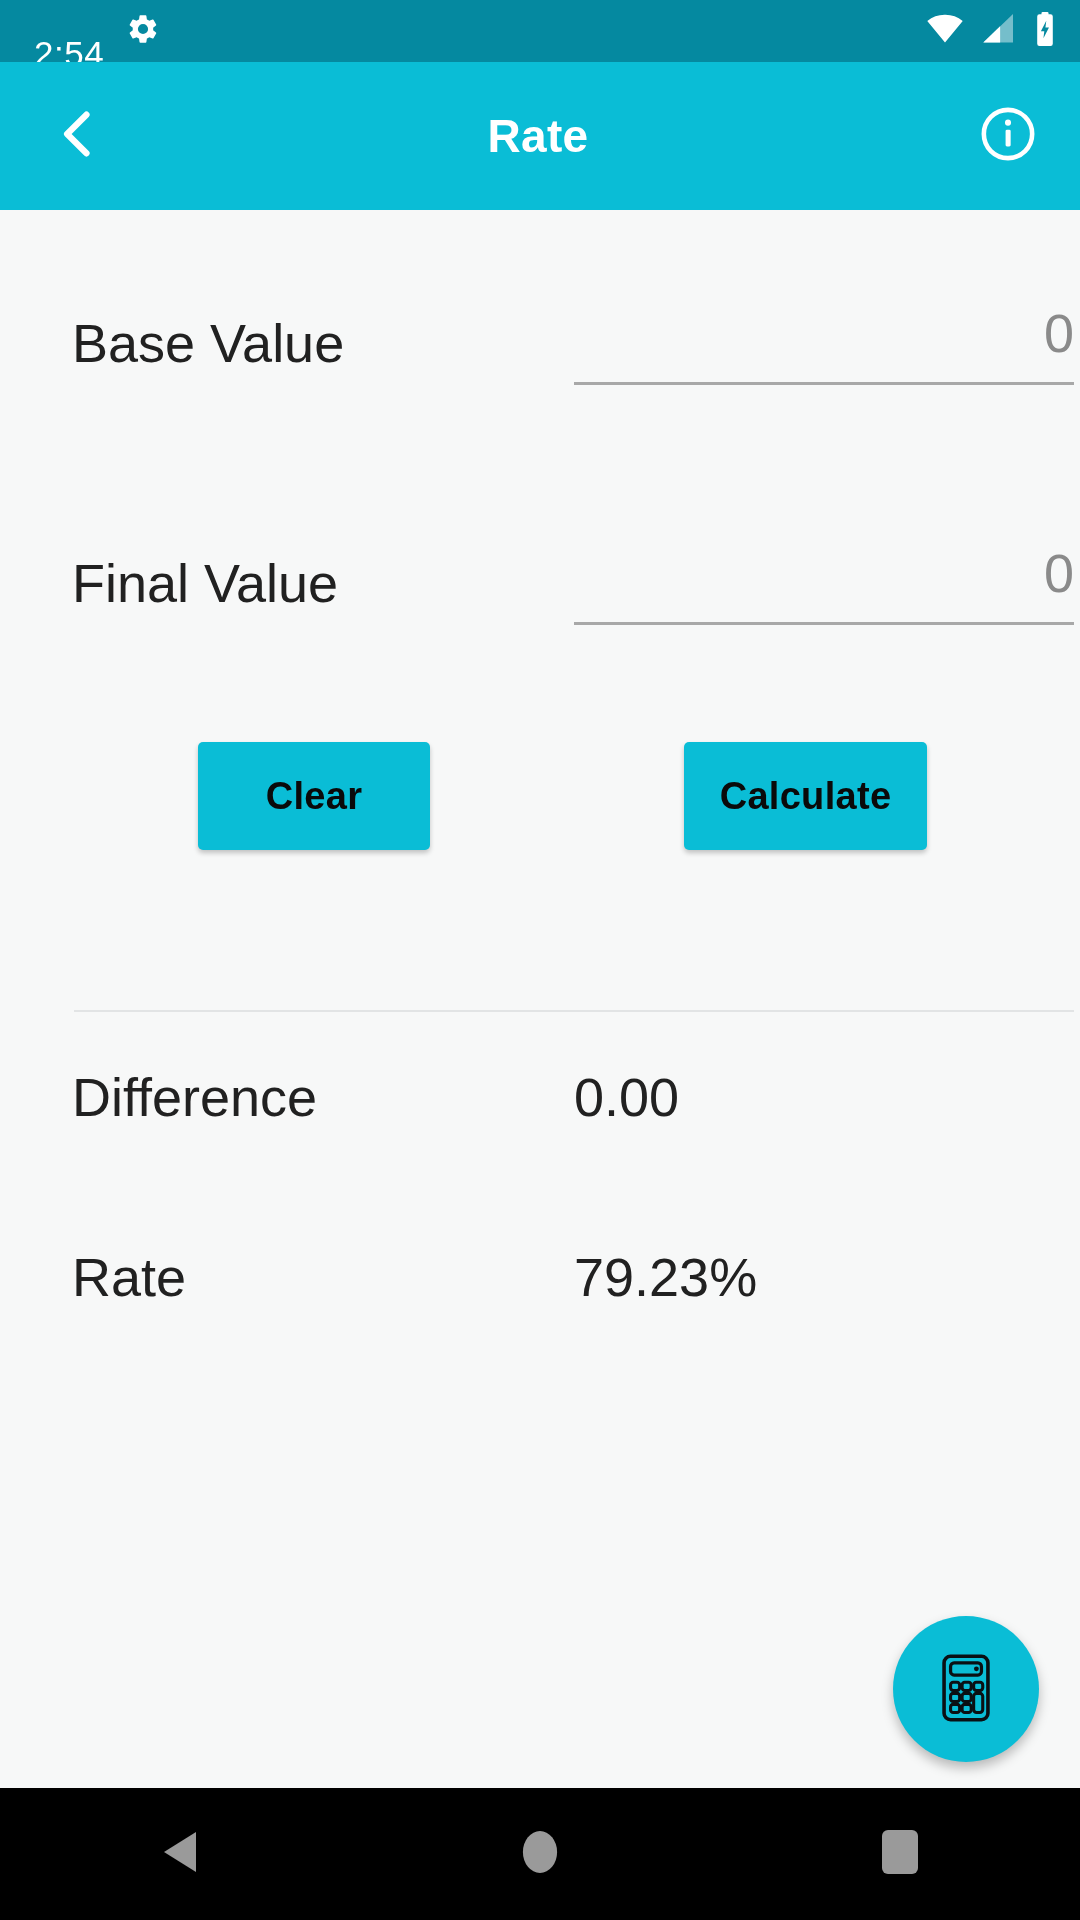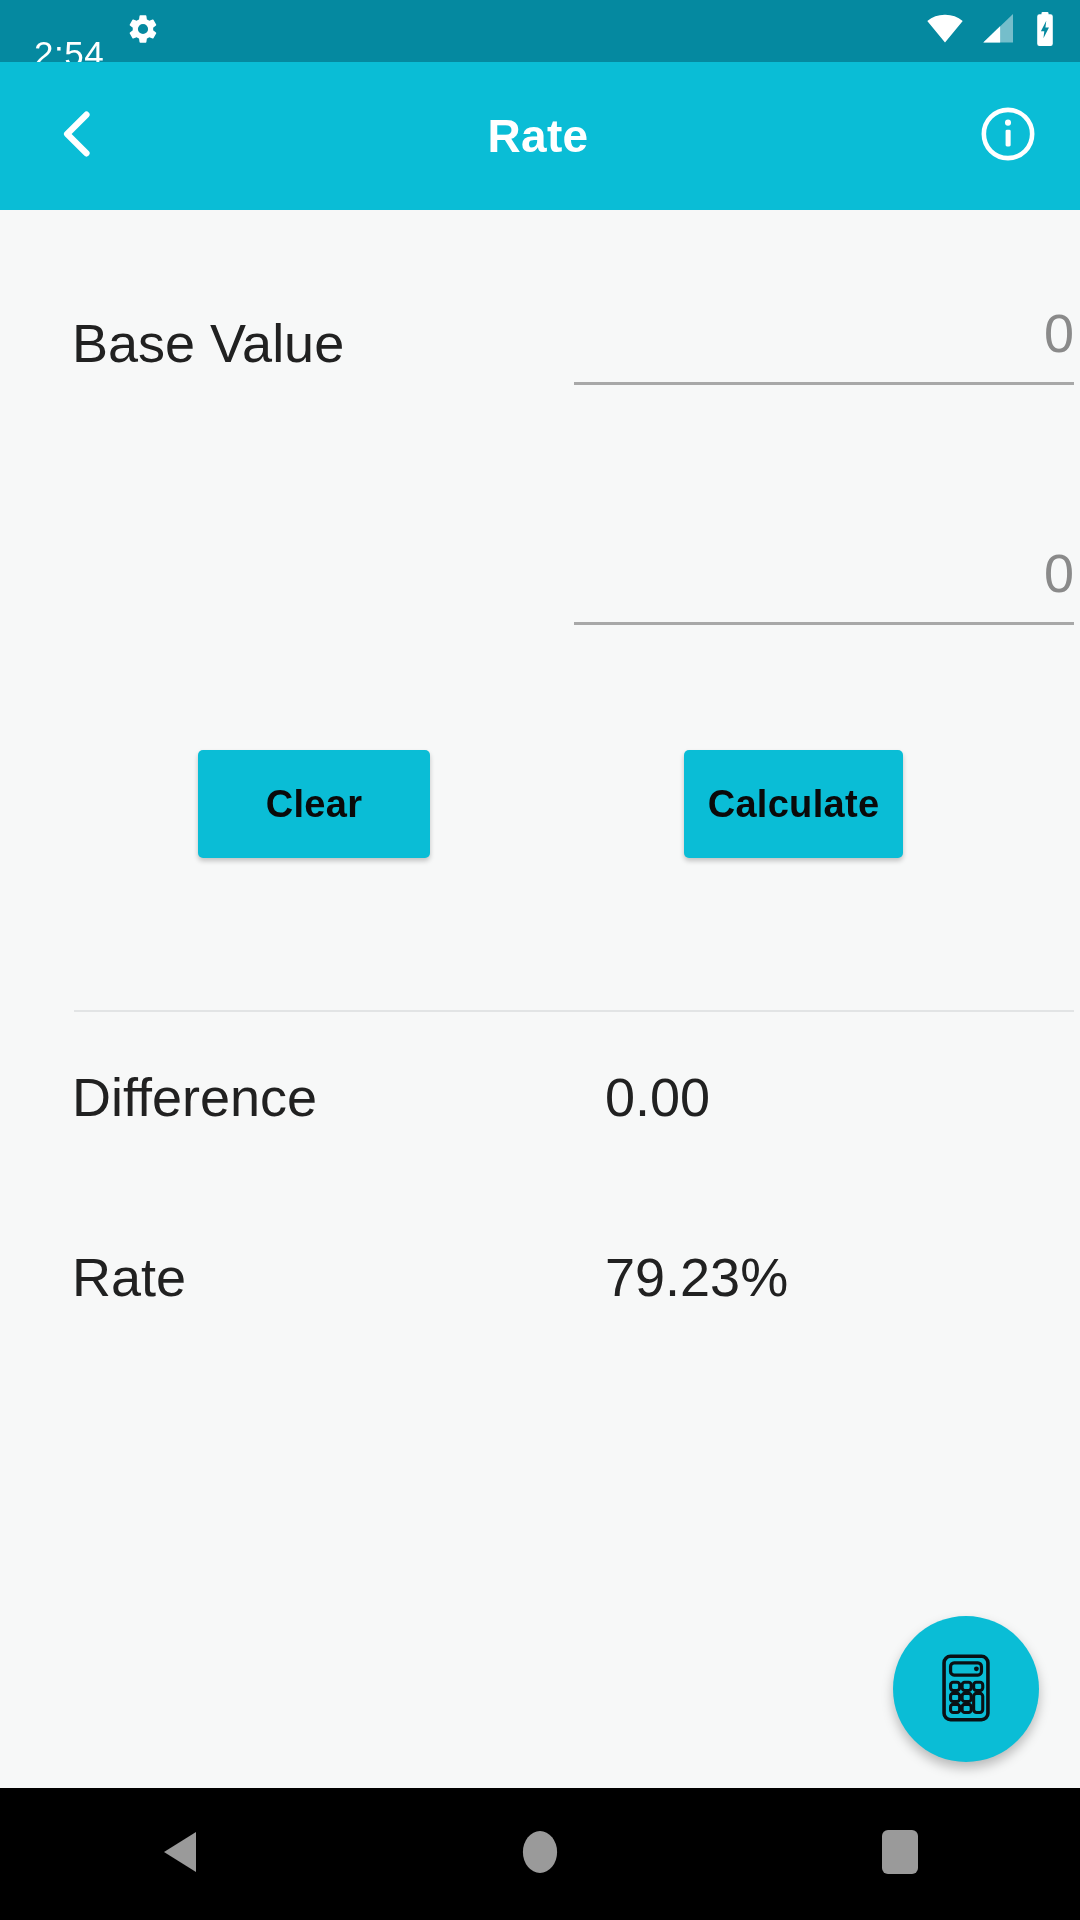--- a/index.html
+++ b/index.html
@@ -138,35 +138,35 @@
   
   .button-row {
     position: absolute;
     top: 532px;
     left: 0;
     width: 1080px;
     height: 120px;
   }
   .action-btn {
     position: absolute;
-    top: 8px;
+    top: 0;
     height: 108px;
     background: #0abdd6;
     border: none;
     border-radius: 5px;
     color: #0a0a0a;
     font-family: "Liberation Sans", sans-serif;
     font-size: 38px;
     font-weight: bold;
     letter-spacing: 0.3px;
     box-shadow: 0 3px 5px rgba(0,0,0,0.22);
     cursor: pointer;
   }
   .action-btn.clear { left: 164px; width: 232px; }
-  .action-btn.calculate { left: 650px; width: 219px; }
+  .action-btn.calculate { left: 650px; width: 243px; }
 
   
   .divider {
     position: absolute;
     top: 800px;
     left: 40px;
     width: 1000px;
     height: 2px;
     background: #e2e4e5;
   }
@@ -185,21 +185,21 @@
     position: absolute;
     left: 38px;
     top: 0;
     font-size: 54px;
     color: #212121;
     line-height: 1;
     white-space: nowrap;
   }
   .result-value {
     position: absolute;
-    left: 571px;
+    left: 540px;
     top: 0;
     font-size: 54px;
     color: #212121;
     line-height: 1;
     white-space: nowrap;
   }
 
   
   .fab {
     position: absolute;
@@ -292,20 +292,21 @@
 <div class="content">
 
   <div class="field-row base">
     <div class="field-label">Base Value</div>
     <div class="field-input-wrap">
       <input class="field-input" type="text" placeholder="0" style="">
     </div>
   </div>
 
   <div class="field-row final">
+    <div class="field-label">Final Value</div>
     <div class="field-input-wrap">
       <input class="field-input" type="text" placeholder="0" style="">
     </div>
   </div>
 
   <div class="button-row">
     <button class="action-btn clear">Clear</button>
     <button class="action-btn calculate">Calculate</button>
   </div>
 

